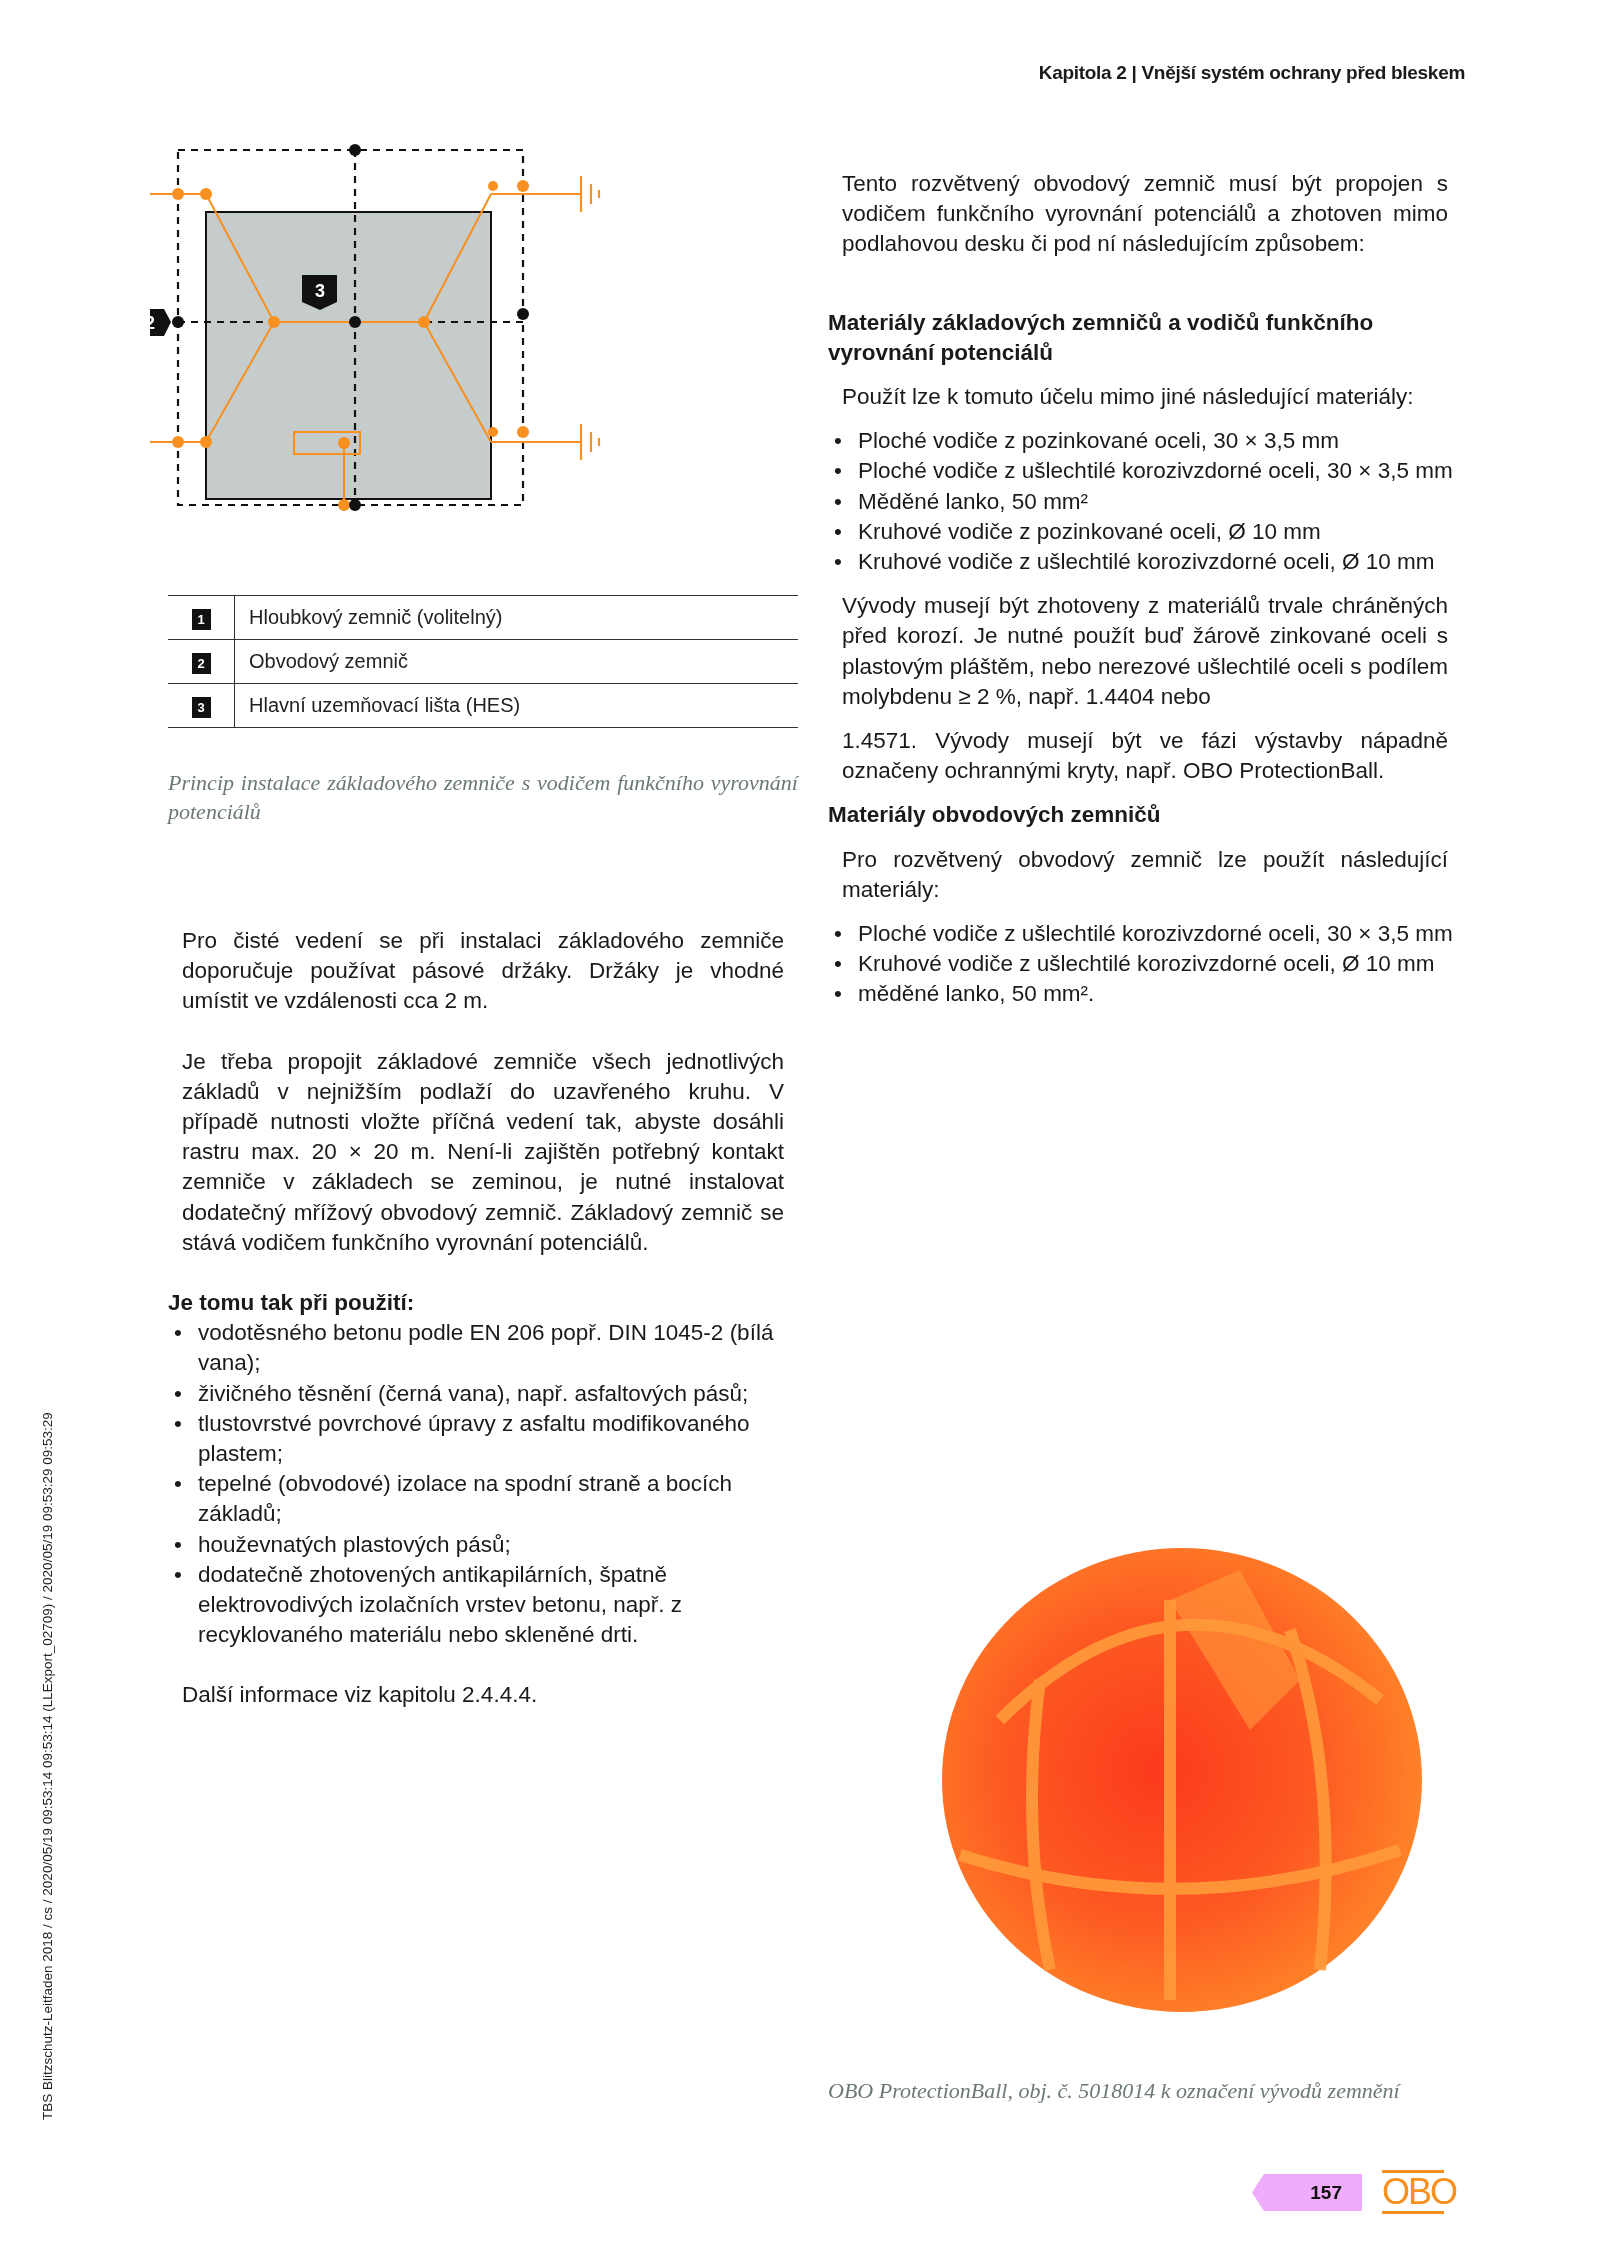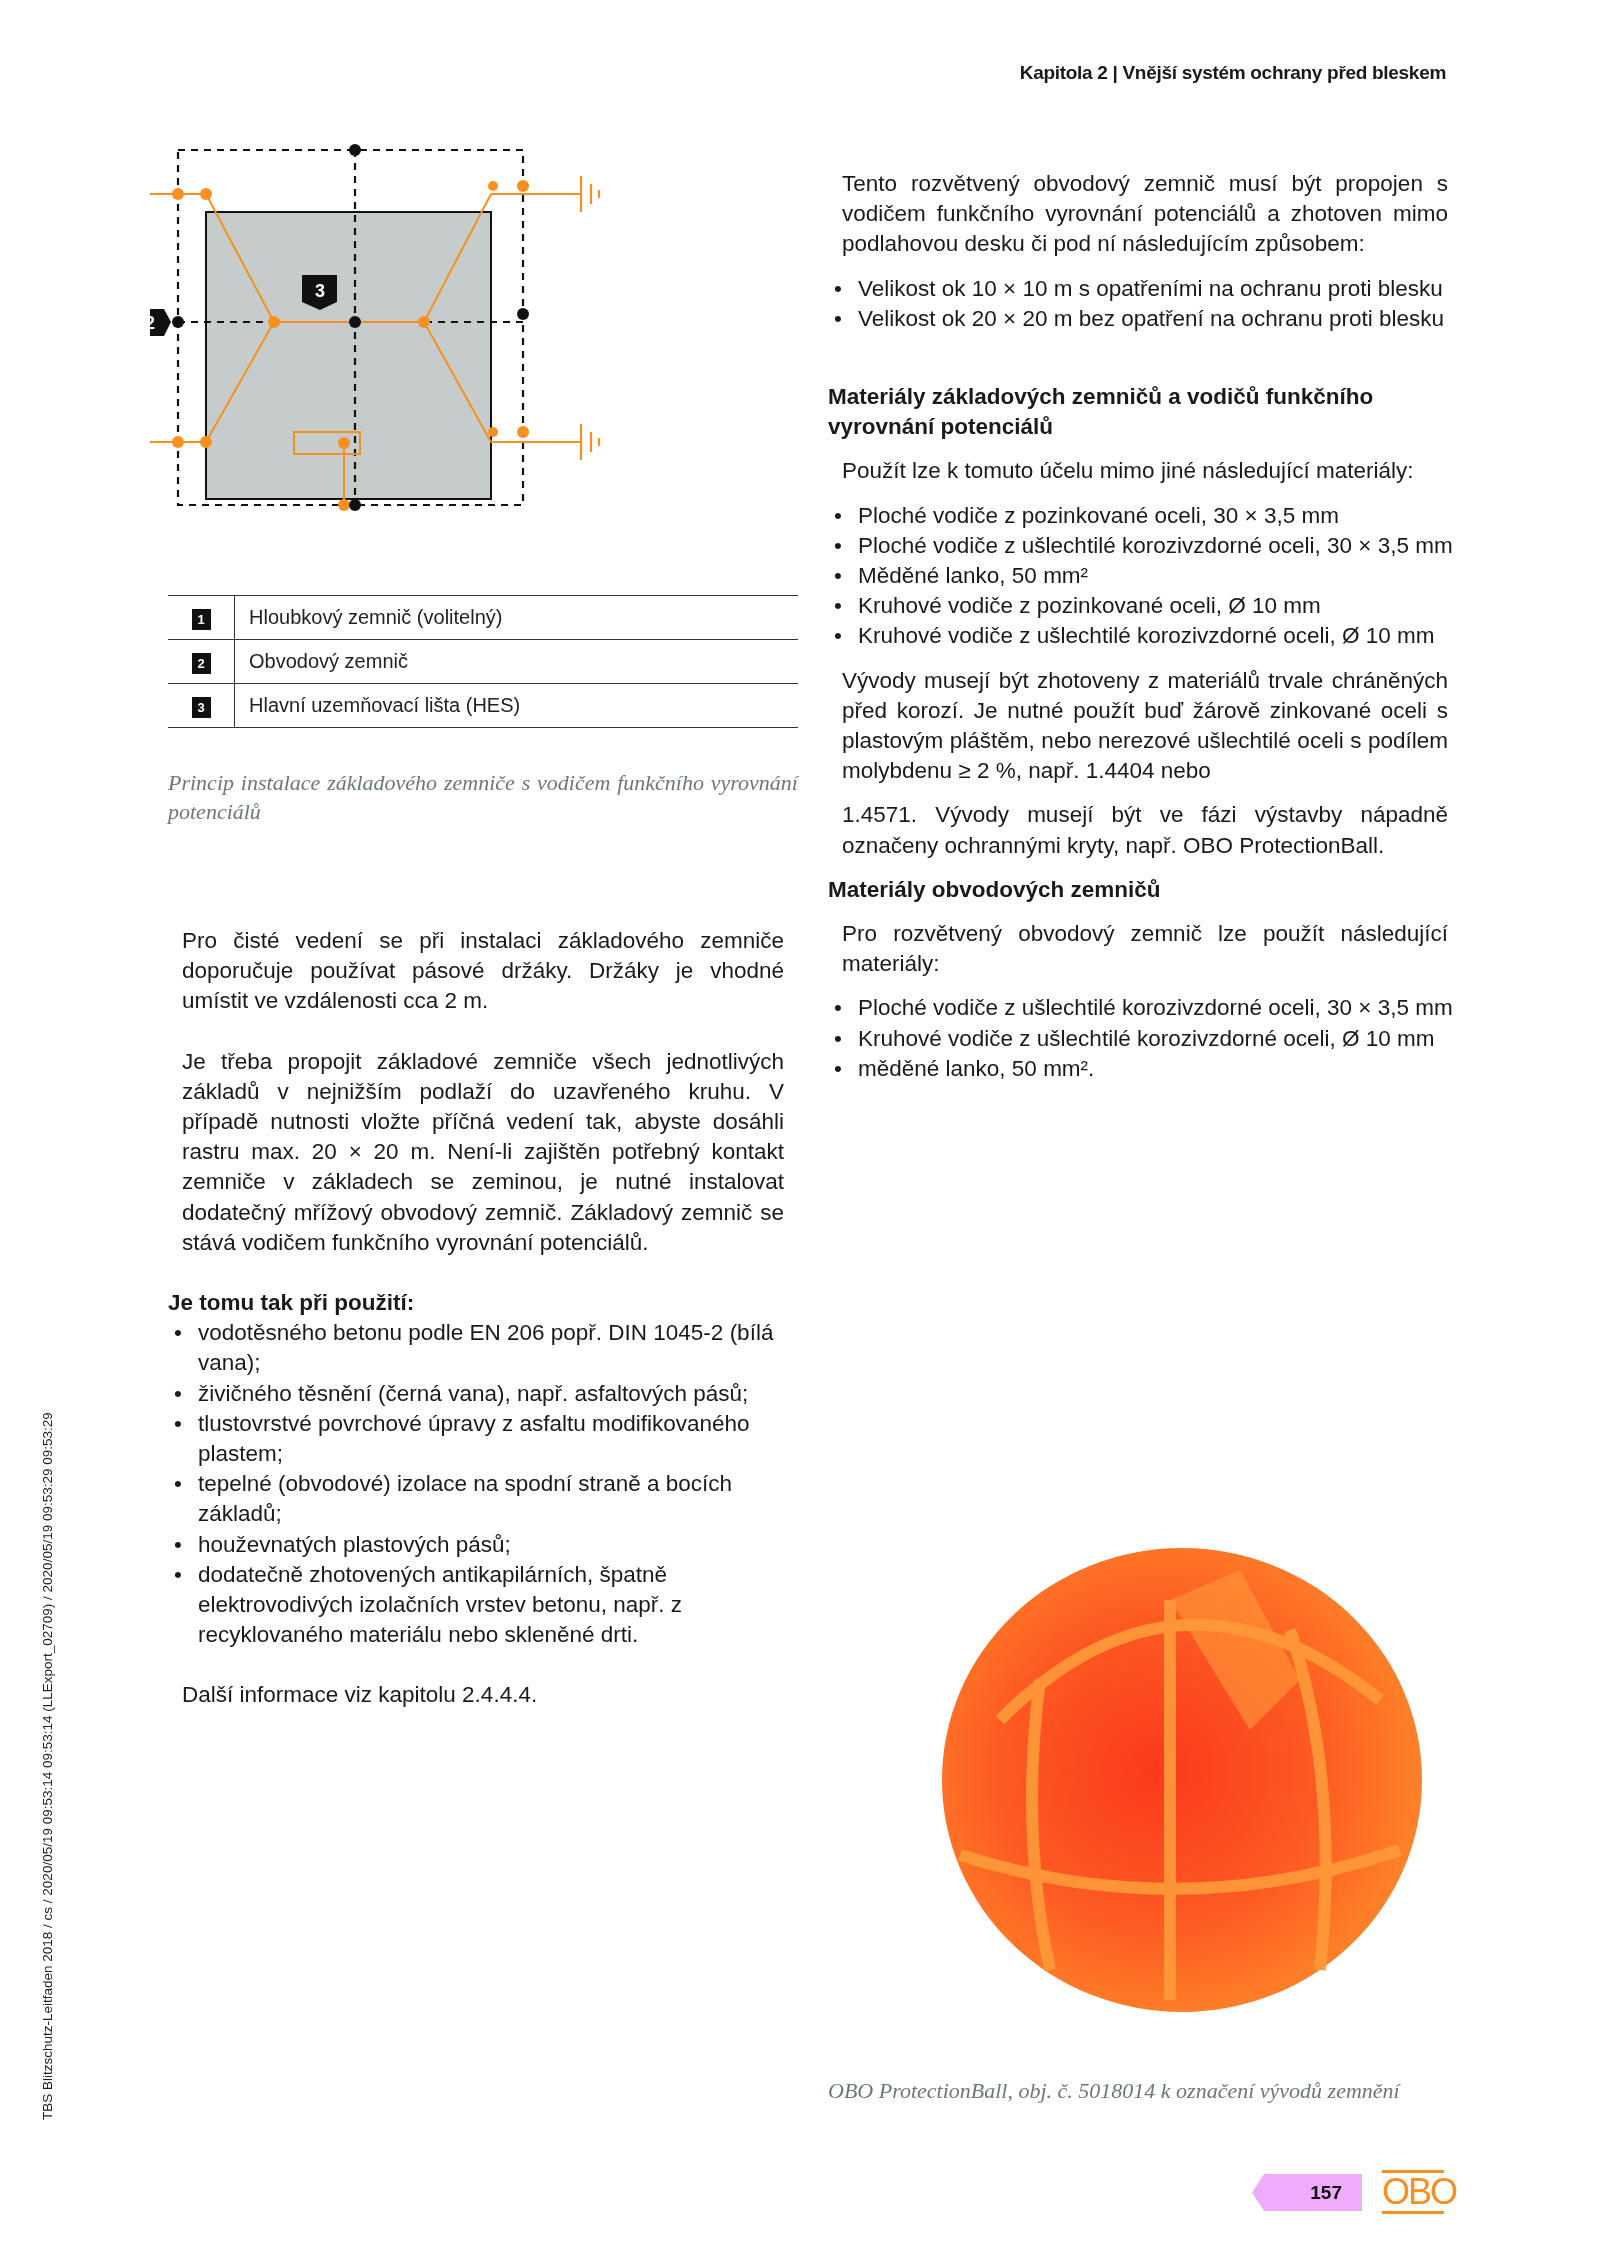--- a/index.html
+++ b/index.html
@@ -1,18 +1,18 @@
 <!DOCTYPE html>
 <html><head>
 <meta charset="utf-8">
 <style>
   html, body { margin: 0; padding: 0; background: #ffffff; }
   body { width: 1600px; height: 2245px; position: relative; overflow: hidden;
          font-family: "Liberation Sans", sans-serif; color: #1a1a1a; }
-  .header { position: absolute; top: 62px; right: 154px; font-size: 19px; font-weight: bold;
+  .header { position: absolute; top: 62px; right: 135px; font-size: 19px; font-weight: bold;
             letter-spacing: -0.3px; }
   .side-note { position: absolute; left: 40px; top: 2120px; transform-origin: left top;
                transform: rotate(-90deg); font-size: 13.5px; white-space: nowrap; color: #222; }
   .col { position: absolute; font-size: 22.5px; line-height: 30.2px; }
   .col-left { left: 168px; width: 630px; }
   .col-right { left: 828px; width: 634px; }
   .p { margin: 14px; text-align: justify; }
   .h { font-weight: bold; margin: 0; }
   ul { list-style: none; margin: 0; padding: 0; }
   ul li { position: relative; padding-left: 30px; text-align: left; }
@@ -146,24 +146,20 @@
     <li>tlustovrstvé povrchové úpravy z asfaltu modifikovaného plastem;</li>
     <li>tepelné (obvodové) izolace na spodní straně a bocích základů;</li>
     <li>houževnatých plastových pásů;</li>
     <li>dodatečně zhotovených antikapilárních, špatně elektrovodivých izolačních vrstev betonu, např. z recyklovaného materiálu nebo skleněné drti.</li>
   </ul>
   <p class="p" style="margin-top:30px;">Další informace viz kapitolu 2.4.4.4.</p>
 </div>
 
 <div class="col col-right" style="top:155px;">
   <p class="p">Tento rozvětvený obvodový zemnič musí být propojen s vodičem funkčního vyrovnání potenciálů a zhotoven mimo podlahovou desku či pod ní následujícím způsobem:</p>
-  <ul>
-    <li>Velikost ok 10 × 10 m s opatřeními na ochranu proti blesku</li>
-    <li>Velikost ok 20 × 20 m bez opatření na ochranu proti blesku</li>
-  </ul>
   <p class="h" style="margin-top:48px;">Materiály základových zemničů a vodičů funkčního vyrovnání potenciálů</p>
   <p class="p">Použít lze k tomuto účelu mimo jiné následující materiály:</p>
   <ul>
     <li>Ploché vodiče z pozinkované oceli, 30 × 3,5 mm</li>
     <li>Ploché vodiče z ušlechtilé korozivzdorné oceli, 30 × 3,5 mm</li>
     <li>Měděné lanko, 50 mm²</li>
     <li>Kruhové vodiče z pozinkované oceli, Ø 10 mm</li>
     <li>Kruhové vodiče z ušlechtilé korozivzdorné oceli, Ø 10 mm</li>
   </ul>
   <p class="p">Vývody musejí být zhotoveny z materiálů trvale chráněných před korozí. Je nutné použít buď žárově zinkované oceli s plastovým pláštěm, nebo nerezové ušlechtilé oceli s podílem molybdenu ≥ 2 %, např. 1.4404 nebo</p>

